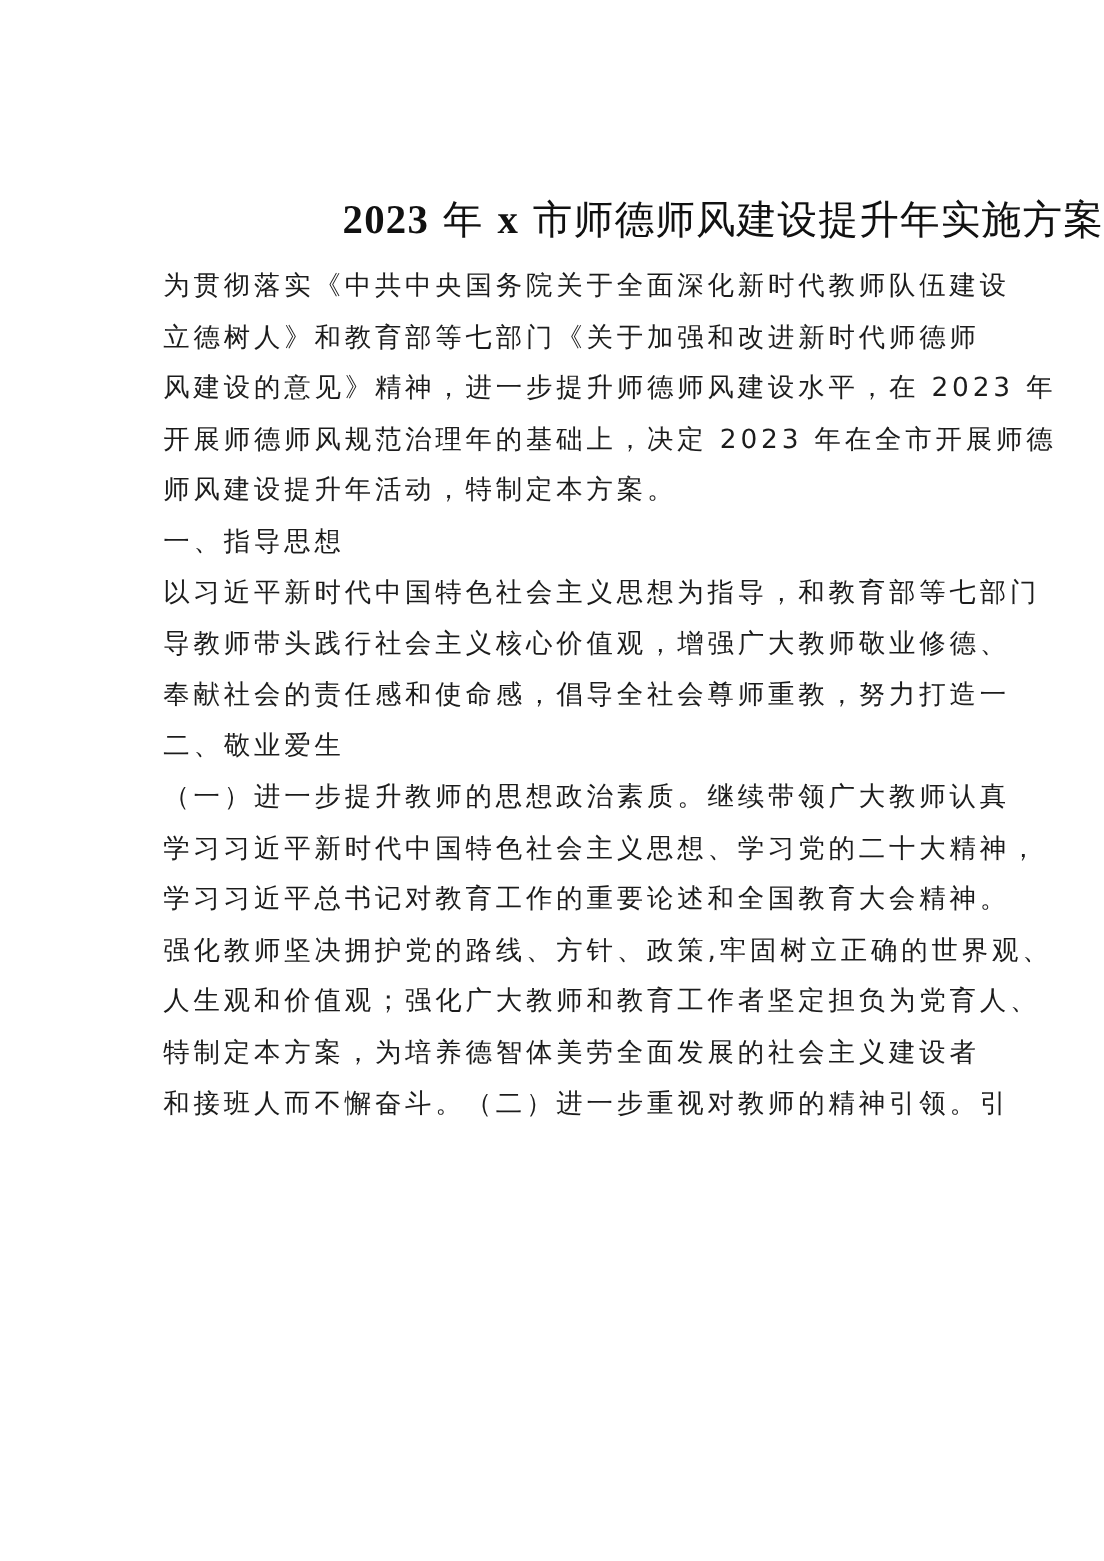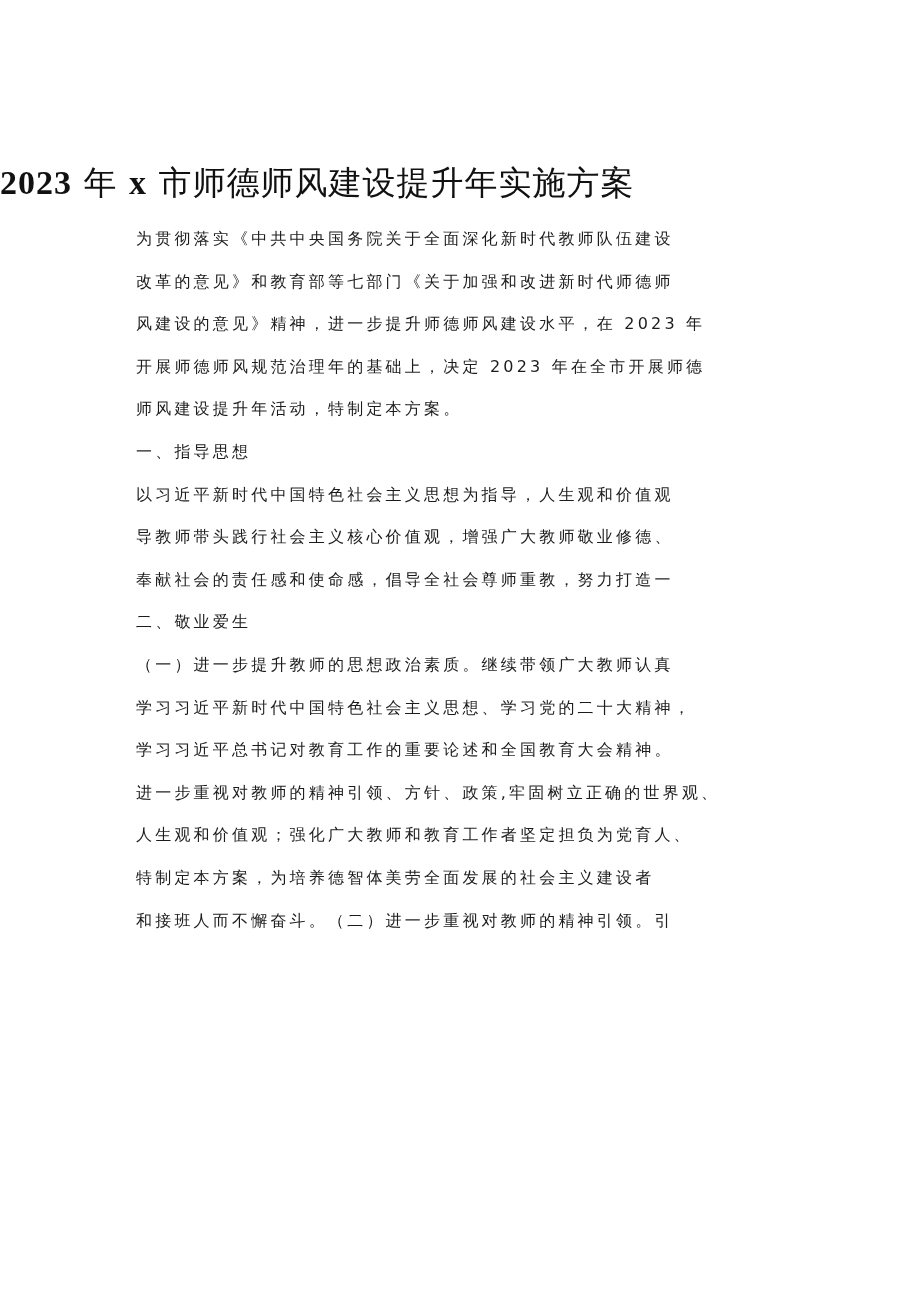--- a/index.html
+++ b/index.html
@@ -21,21 +21,21 @@
       top: 0;
       width: 920px;
       height: 1301px;
       background: #ffffff;
     }
     .title {
       position: absolute;
       left: 0;
       width: 920px;
       top: 138px;
-      text-align: left;
+      text-align: right;
       font-size: 33px;
       line-height: 46px;
       letter-spacing: 1px;
       color: #111111;
       font-family: "DejaVu Sans", "Liberation Sans", sans-serif;
       font-weight: normal;
       white-space: nowrap;
     }
     .title .num {
       font-family: "Liberation Serif", "DejaVu Serif", serif;
@@ -45,49 +45,49 @@
     .body-text {
       position: absolute;
       left: 136px;
       top: 218px;
       width: 660px;
     }
     .line {
       display: block;
       height: 42.6px;
       line-height: 42.6px;
-      font-size: 16px;
+      font-size: 22px;
       letter-spacing: 3.2px;
       white-space: nowrap;
       font-family: "DejaVu Sans", "Liberation Sans", sans-serif;
       color: #1c1c1c;
     }
   </style>
 </head>
 <body>
 
 <div class="page">
 
   <h1 class="title">
     <span class="num">2023</span><span> 年 </span><span class="num">x</span><span> 市师德师风建设提升年实施方案</span>
   </h1>
 
   <div class="body-text">
     <span class="line">为贯彻落实《中共中央国务院关于全面深化新时代教师队伍建设</span>
-    <span class="line">改革的意见》和教育部等七部门《关于加强和改进新时代师德师</span>
+    <span class="line">立德树人》和教育部等七部门《关于加强和改进新时代师德师</span>
     <span class="line">风建设的意见》精神，进一步提升师德师风建设水平，在 2023 年</span>
     <span class="line">开展师德师风规范治理年的基础上，决定 2023 年在全市开展师德</span>
     <span class="line">师风建设提升年活动，特制定本方案。</span>
     <span class="line">一、指导思想</span>
-    <span class="line">以习近平新时代中国特色社会主义思想为指导，人生观和价值观</span>
+    <span class="line">以习近平新时代中国特色社会主义思想为指导，和教育部等七部门</span>
     <span class="line">导教师带头践行社会主义核心价值观，增强广大教师敬业修德、</span>
     <span class="line">奉献社会的责任感和使命感，倡导全社会尊师重教，努力打造一</span>
     <span class="line">二、敬业爱生</span>
     <span class="line">（一）进一步提升教师的思想政治素质。继续带领广大教师认真</span>
     <span class="line">学习习近平新时代中国特色社会主义思想、学习党的二十大精神，</span>
     <span class="line">学习习近平总书记对教育工作的重要论述和全国教育大会精神。</span>
-    <span class="line">进一步重视对教师的精神引领、方针、政策,牢固树立正确的世界观、</span>
+    <span class="line">强化教师坚决拥护党的路线、方针、政策,牢固树立正确的世界观、</span>
     <span class="line">人生观和价值观；强化广大教师和教育工作者坚定担负为党育人、</span>
     <span class="line">特制定本方案，为培养德智体美劳全面发展的社会主义建设者</span>
     <span class="line">和接班人而不懈奋斗。（二）进一步重视对教师的精神引领。引</span>
   </div>
 
 </div>
 
 </body></html>

